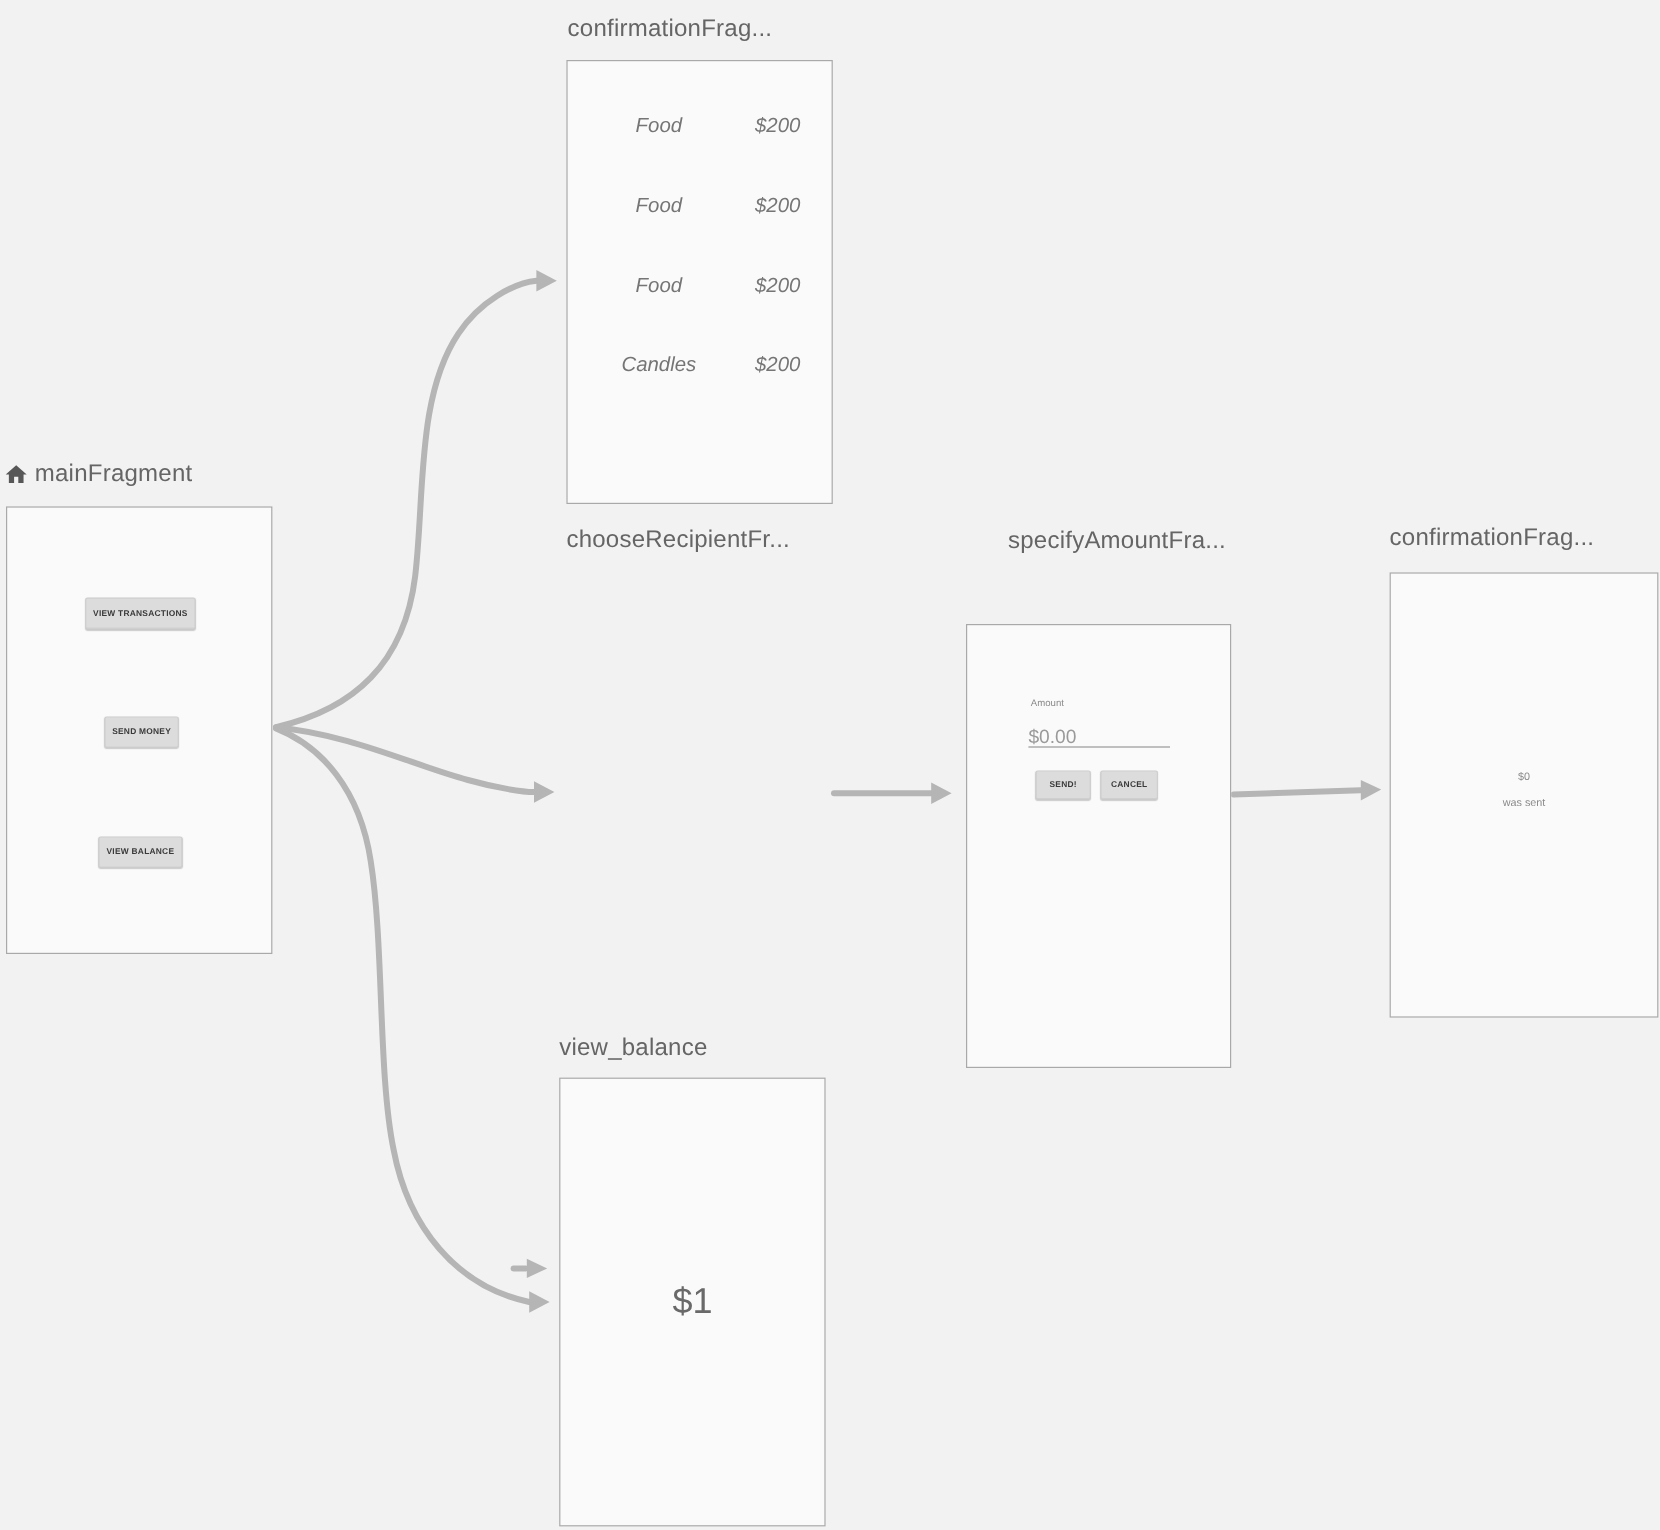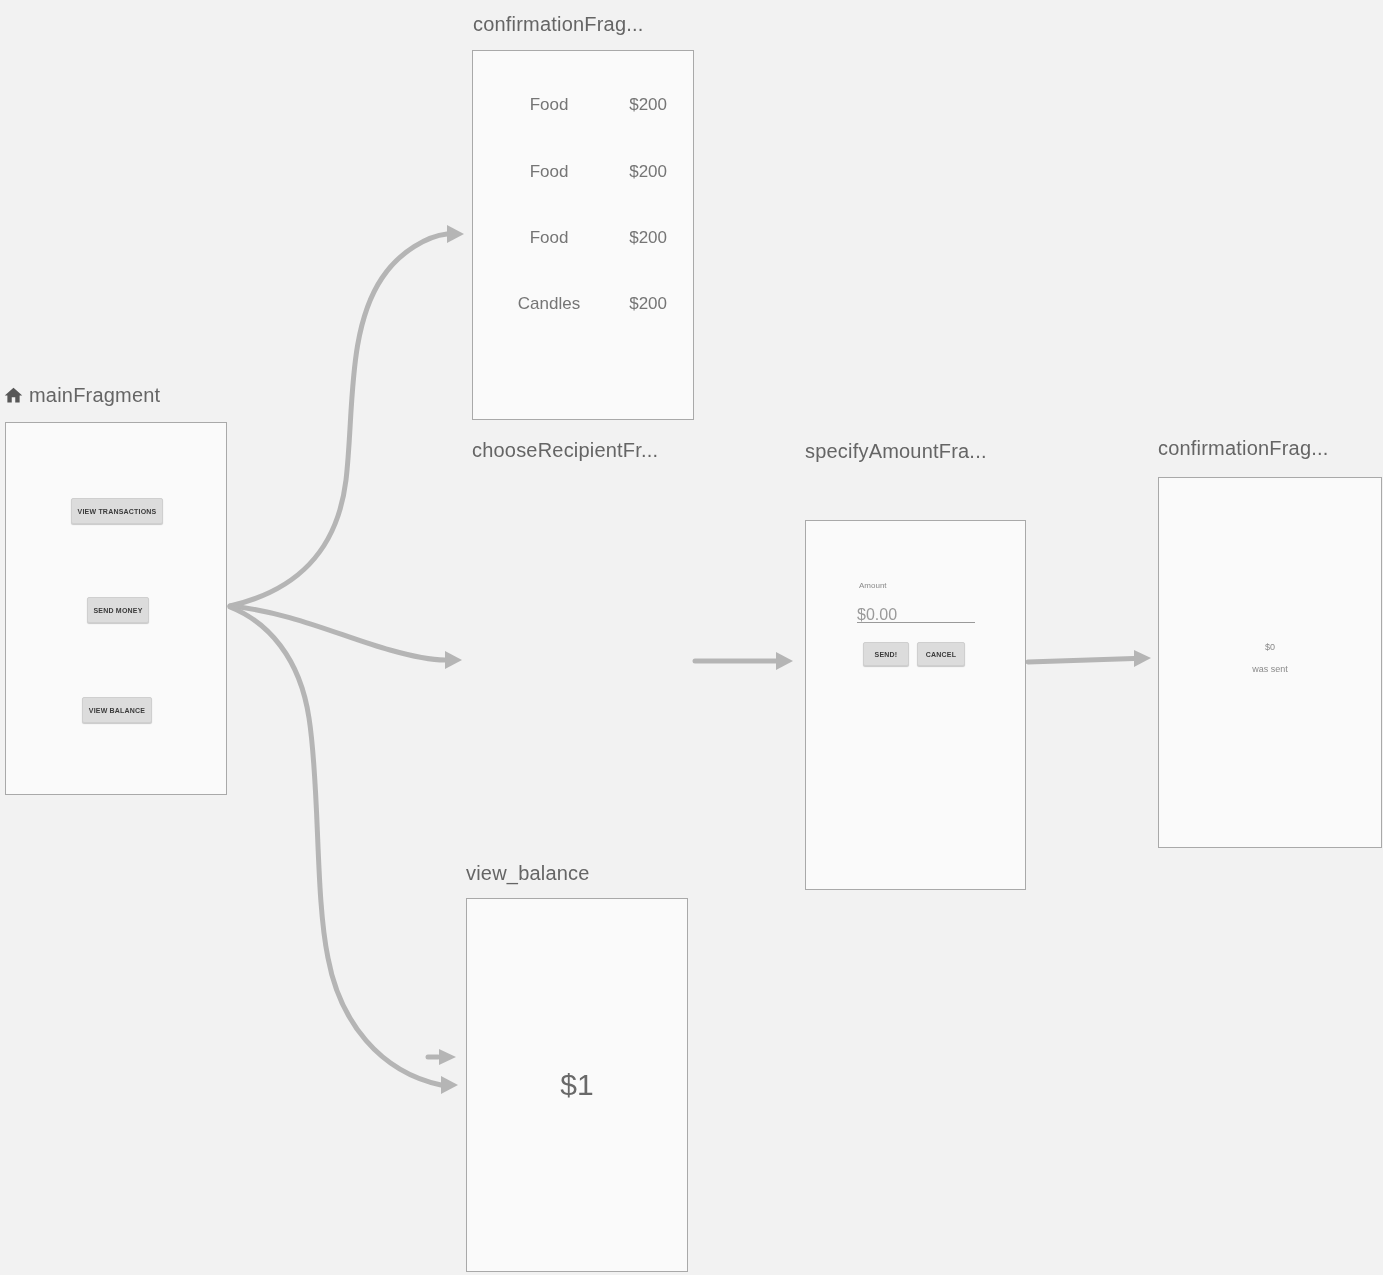--- a/index.html
+++ b/index.html
@@ -65,21 +65,21 @@
   </div>
   <div class="frag-box" style="left:5px;top:422px;width:222px;height:373px;">
     <div class="mini-btn" style="left:65px;top:75px;width:90px;height:24px;">VIEW TRANSACTIONS</div>
     <div class="mini-btn" style="left:81px;top:174px;width:60px;height:24px;">SEND MONEY</div>
     <div class="mini-btn" style="left:76px;top:274px;width:68px;height:24px;">VIEW BALANCE</div>
   </div>
 
   <div class="frag-title" style="left:473px;top:13px;">
     <span>confirmationFrag...</span>
   </div>
-  <div class="frag-box" style="left:472px;top:50px;width:222px;height:370px;">
+  <div class="frag-box" style="left:472px;top:50px;width:222px;height:370px;font-style:italic;">
     <div class="vt-list">
       <div class="vt-row">
         <span class="vt-label">Food</span>
         <span class="vt-amount">$200</span>
       </div>
       <div class="vt-row">
         <span class="vt-label">Food</span>
         <span class="vt-amount">$200</span>
       </div>
       <div class="vt-row">
@@ -90,21 +90,21 @@
         <span class="vt-label">Candles</span>
         <span class="vt-amount">$200</span>
       </div>
     </div>
   </div>
 
   <div class="frag-title" style="left:472px;top:439px;">
     <span>chooseRecipientFr...</span>
   </div>
 
-  <div class="frag-title" style="left:805px;top:440px;">
+  <div class="frag-title" style="left:840px;top:440px;">
     <span>specifyAmountFra...</span>
   </div>
   <div class="frag-box" style="left:805px;top:476px;width:221px;height:370px;margin-top:44px;">
     <span class="form-label" style="left:53px;top:60px;">Amount</span>
     <span class="form-placeholder" style="left:51px;top:85px;font-size:16px;text-align:right;">$0.00</span>
     <div class="form-underline" style="left:51px;top:101px;width:118px;"></div>
     <div class="mini-btn" style="left:57px;top:121px;width:44px;height:22px;">SEND!</div>
     <div class="mini-btn" style="left:111px;top:121px;width:46px;height:22px;">CANCEL</div>
   </div>
 

